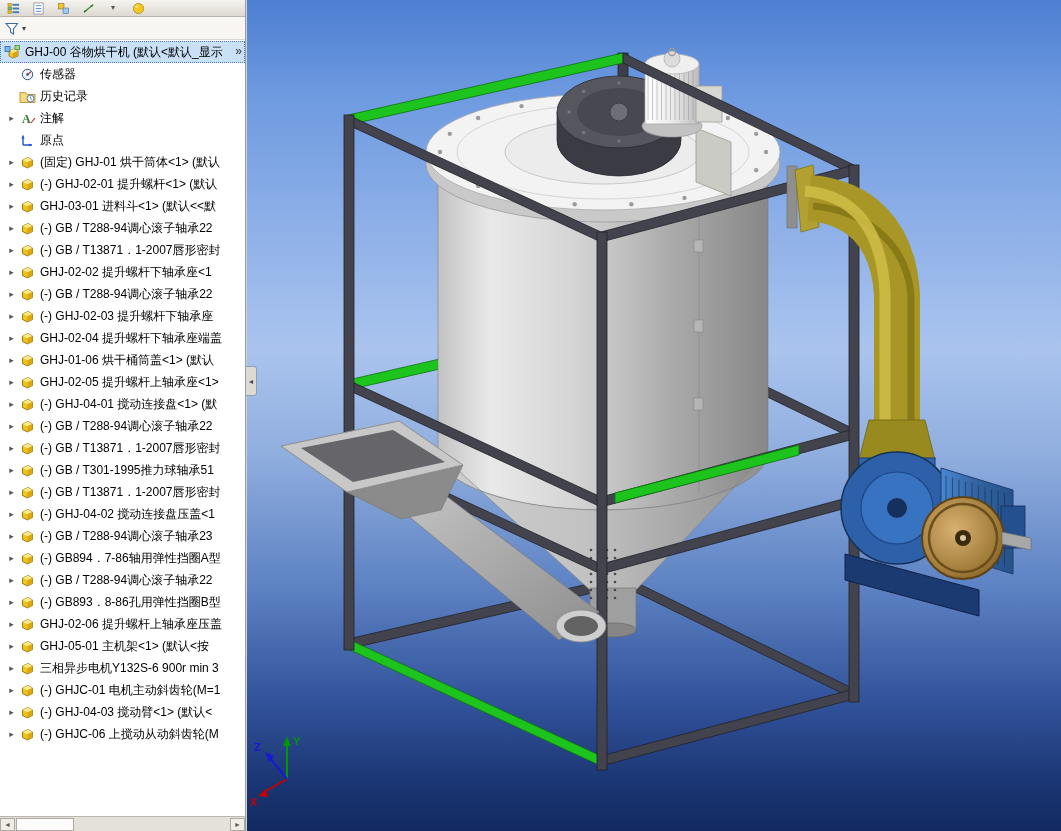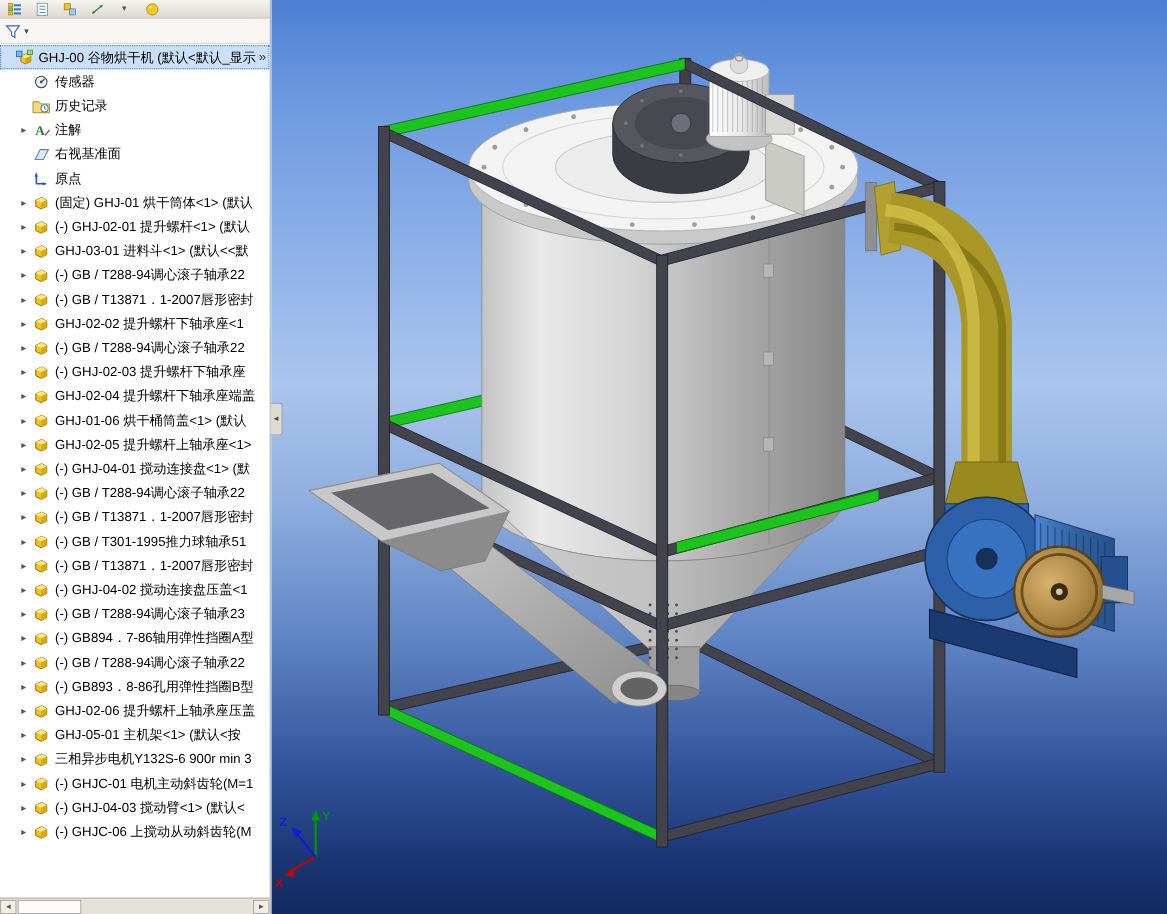--- a/index.html
+++ b/index.html
@@ -15,21 +15,21 @@
   .ptab{width:16px;height:14px;display:flex;align-items:center;justify-content:center;cursor:default}
   .ptab svg{width:13px;height:13px;display:block}
   .ptab-caret{font-size:8px;color:#555;line-height:14px}
   #filter-bar{height:23px;flex:0 0 23px;background:#f7f6f3;border-bottom:1px solid #dcd8d0;
     display:flex;align-items:center;padding:0 4px;gap:2px}
   #filter-funnel svg{width:16px;height:15px;display:block}
   #filter-caret{font-size:8px;color:#444}
 
   #tree{flex:1 1 auto;overflow:hidden;position:relative;background:#fff;padding-top:1px}
   #tree-overflow{position:absolute;right:3px;top:4px;font-size:12px;color:#333;z-index:3;cursor:default}
-  .tree-row{height:22px;display:flex;align-items:center;padding-left:14px;white-space:nowrap;overflow:hidden;cursor:default}
+  .tree-row{height:22px;display:flex;align-items:center;padding-left:4px;white-space:nowrap;overflow:hidden;cursor:default}
   .tree-row.selected{background:#c9e0f7;outline:1px dotted #4a7ab5;outline-offset:-1px}
   .expander{flex:0 0 15px;width:15px;text-align:center;font-size:9px;color:#555;line-height:22px}
   .tree-icon{flex:0 0 18px;width:18px;height:15px;margin-right:3px}
   .tree-icon svg{width:17px;height:15px;display:block}
   .tree-label{overflow:hidden;font-size:12px}
 
   #hscroll{height:15px;flex:0 0 15px;background:#e4e1da;border-top:1px solid #b9b5ad;position:relative}
   .sbtn{position:absolute;top:1px;width:15px;height:13px;background:#f0ede7;border:1px solid #aeaaa1;
     font-size:7px;line-height:11px;text-align:center;color:#555;cursor:default}
   #sb-left{left:0}
@@ -141,29 +141,20 @@
         </div>
         <div class="tree-row">
           <span class="expander">▸</span>
           <span class="tree-icon">
             <svg viewBox="0 0 17 15">
               <text x="3" y="12" font-size="12" font-weight="bold" fill="#2e7d32" font-family="Liberation Serif,serif">A</text>
               <line x1="12" y1="12" x2="16" y2="7" stroke="#c62828" stroke-width="1.2"></line>
             </svg>
           </span>
           <span class="tree-label">注解</span>
-        </div>
-        <div class="tree-row">
-          <span class="expander"></span>
-          <span class="tree-icon">
-            <svg viewBox="0 0 17 15">
-              <polygon points="3,12 7.5,3 15,3 10.5,12" fill="#dce9f7" stroke="#5b87b8" stroke-width="1"></polygon>
-            </svg>
-          </span>
-          <span class="tree-label">右视基准面</span>
         </div>
         <div class="tree-row">
           <span class="expander"></span>
           <span class="tree-icon">
             <svg viewBox="0 0 17 15">
               <path d="M4,12 H13 M4,12 V2.5" stroke="#2255cc" stroke-width="1.4" fill="none"></path>
               <path d="M13,12 l-3.2,-1.6 v3.2 z" fill="#2255cc"></path>
               <path d="M4,2.5 l-1.6,3.2 h3.2 z" fill="#2255cc"></path>
             </svg>
           </span>

